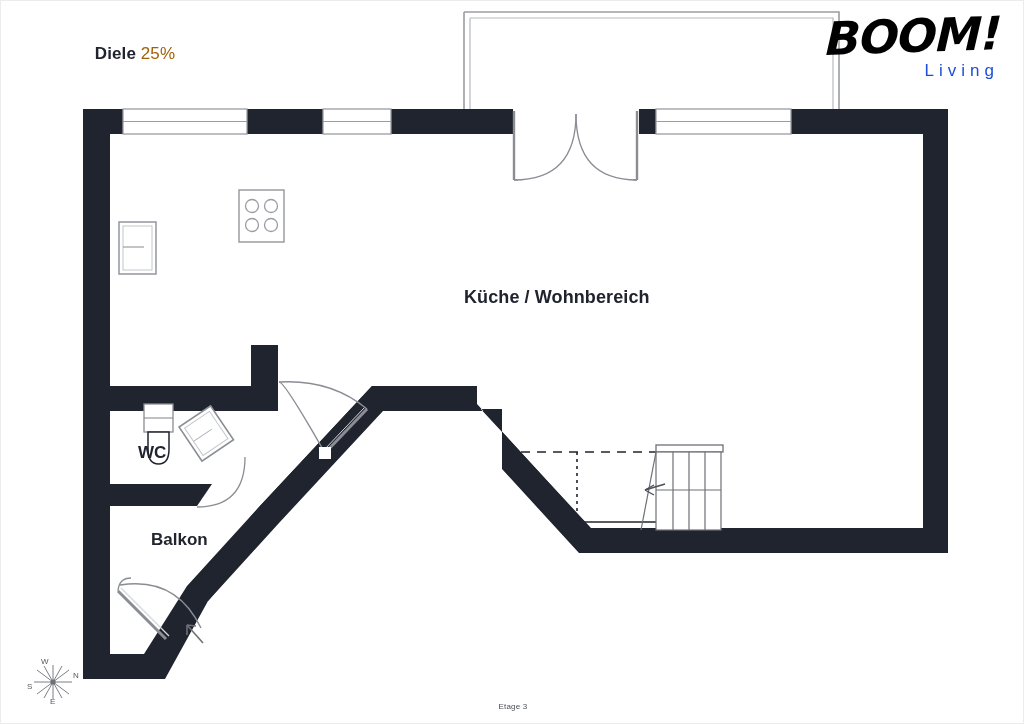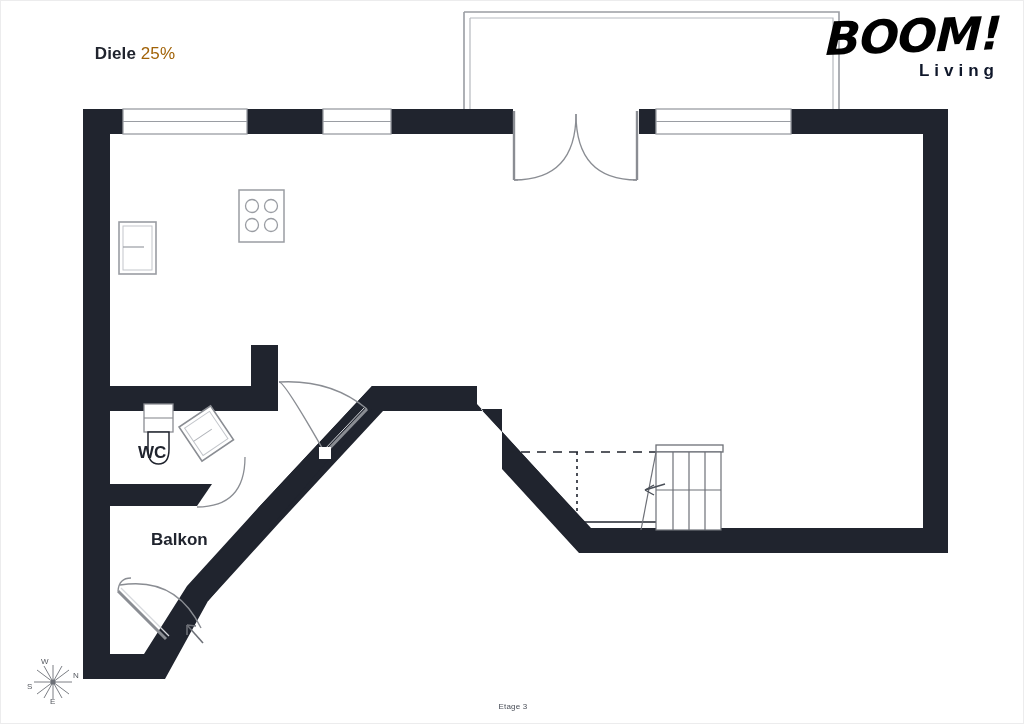--- a/index.html
+++ b/index.html
@@ -88,22 +88,22 @@
     font-weight: bold;
     font-style: italic;
     color: #000000;
     line-height: 0.95;
     letter-spacing: -1px;
     transform: skewX(-4deg) rotate(-2deg);
   }
   #brand-logo-sub {
     font-family: "Liberation Sans", sans-serif;
     font-size: 17px;
-    font-weight: bold;
-    color: #0f172a;
+    font-weight: normal;
+    color: #1d4ed8;
     letter-spacing: 5px;
     margin-top: 2px;
     margin-right: 2px;
   }
   
   #compass-rose {
     position: absolute;
     left: 14px;
     top: 648px;
     width: 78px;
@@ -320,20 +320,21 @@
       </g>
       <circle cx="0" cy="0" r="2.6" fill="#6d7077"></circle>
     </g>
 
   </svg>
 
   <div class="lbl" id="room-label-balkon">
     <span>Diele</span><span>&nbsp;</span><span class="pct">25%</span>
   </div>
 
+  <div class="lbl" id="room-label-kueche">Küche / Wohnbereich</div>
 
   <div class="lbl" id="room-label-wc">WC</div>
 
   <div class="lbl" id="room-label-diele">Balkon</div>
 
   <div class="lbl" id="footer-etage">Etage 3</div>
 
   <div id="brand-logo">
     <div id="brand-logo-main">BOOM!</div>
     <div id="brand-logo-sub">Living</div>

